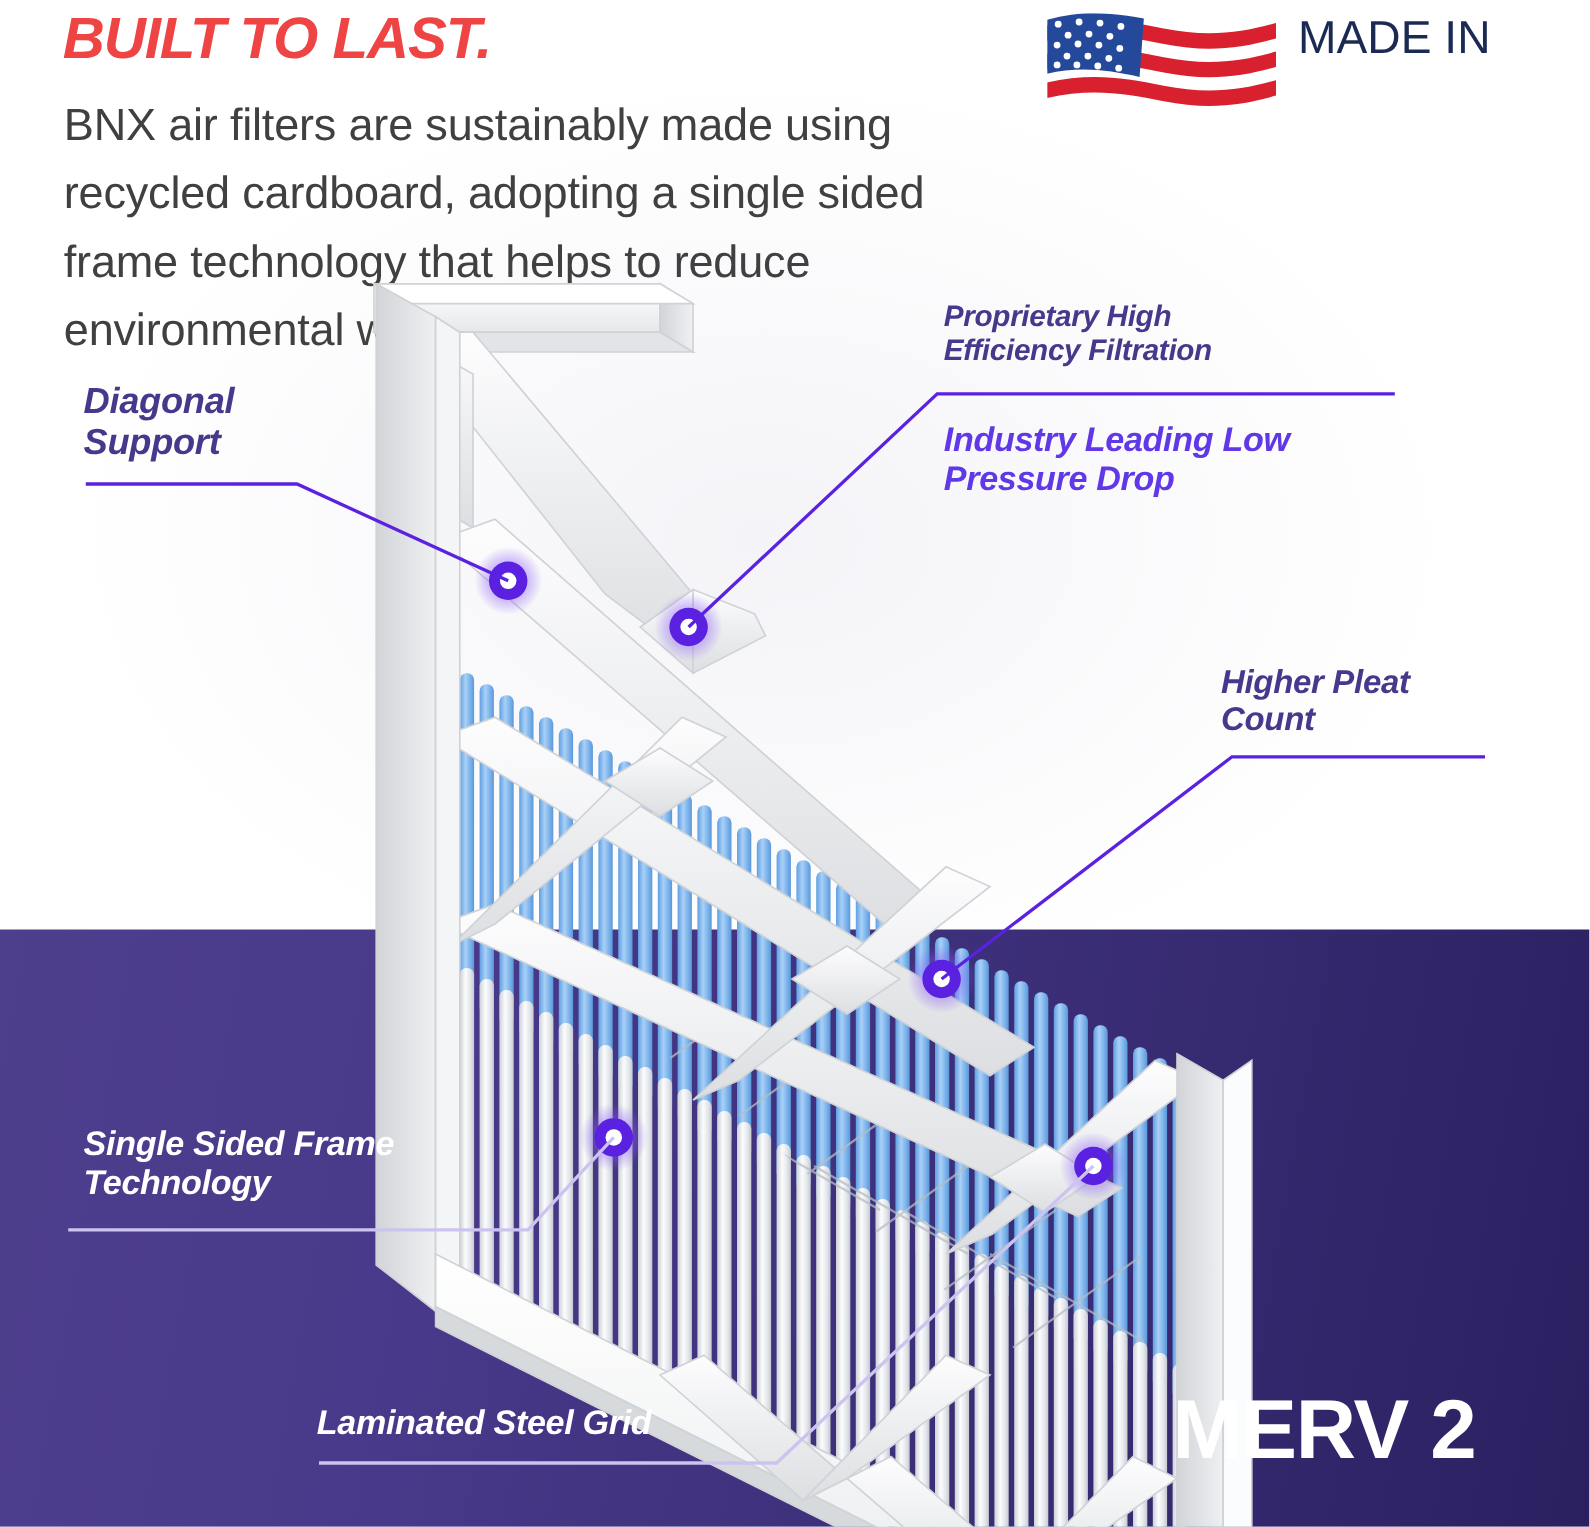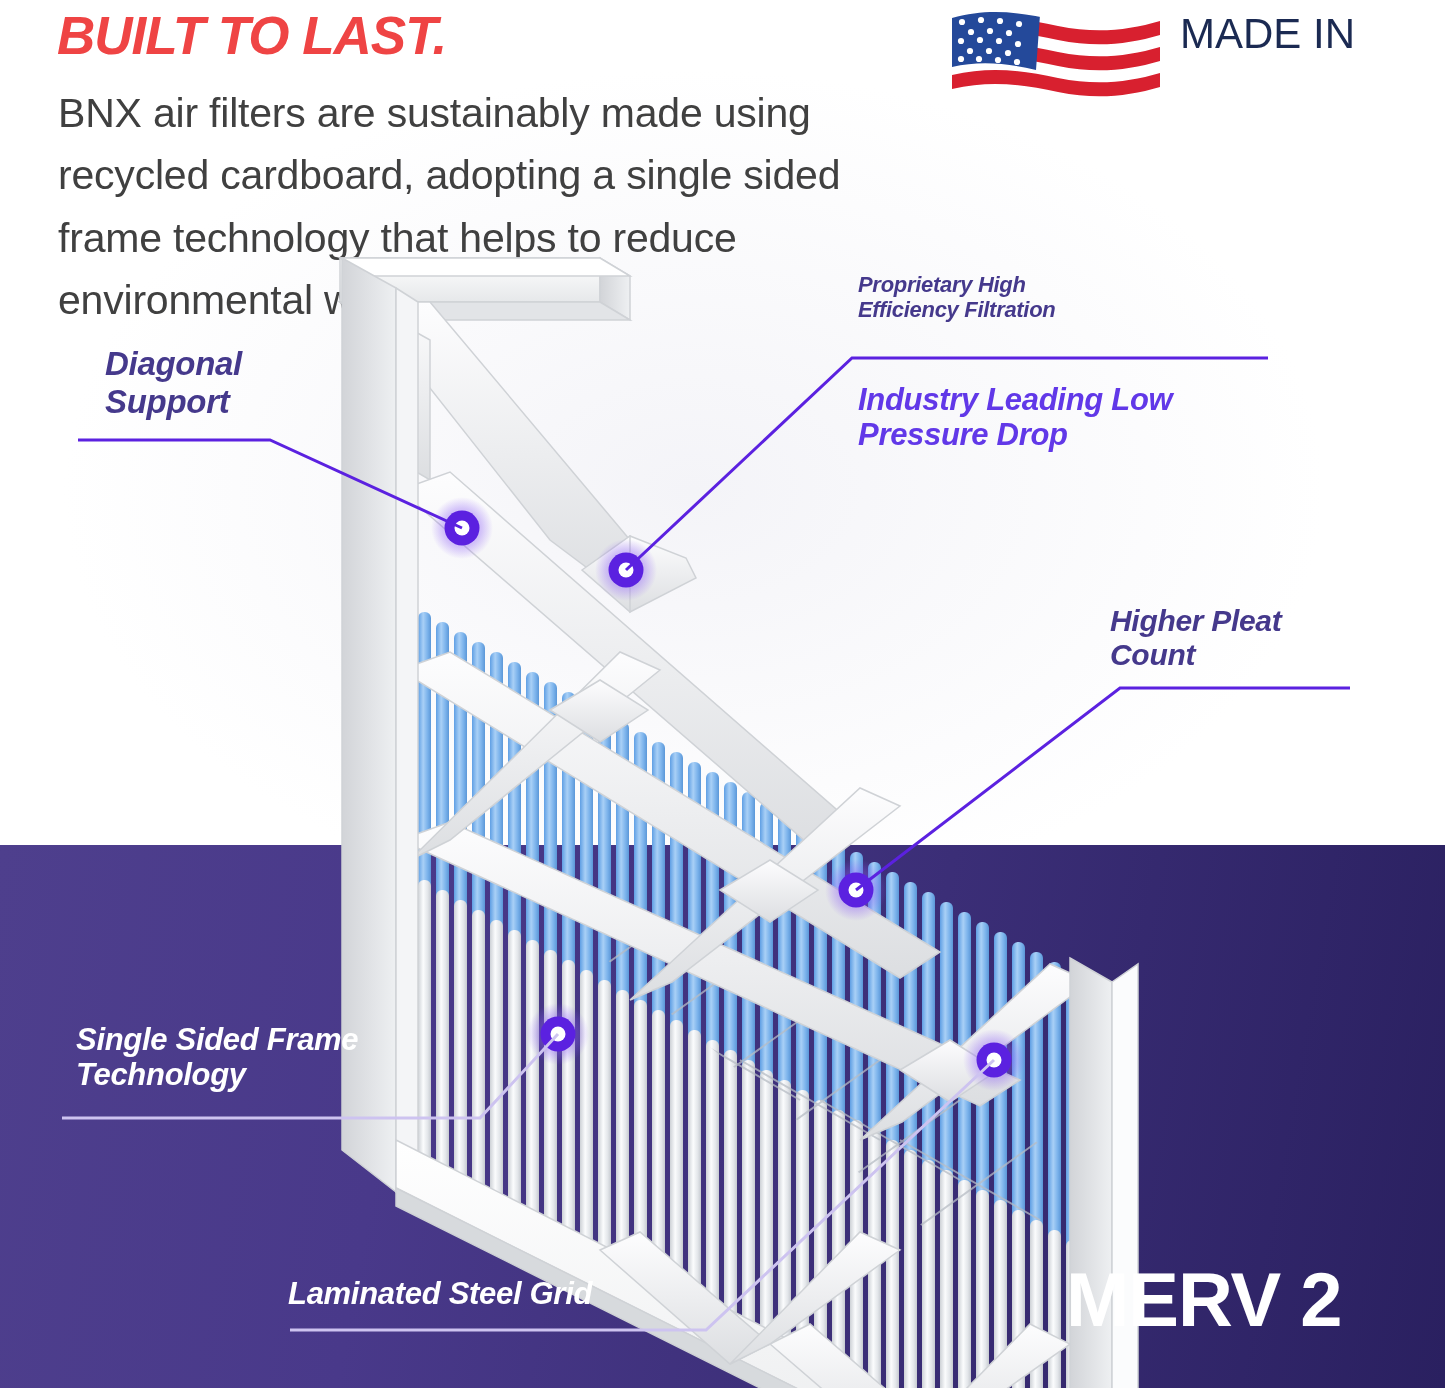--- a/index.html
+++ b/index.html
@@ -50,25 +50,25 @@
   
   .callout { position:absolute; }
   .callout .ctext {
     font-weight:bold; font-style:italic; line-height:1.14;
     letter-spacing:-0.3px; white-space:pre-line;
   }
   .c-dark   { color:#45398c; }
   .c-violet { color:#6138e8; }
   .c-white  { color:#ffffff; }
 
-  .co-diag   { left:76px;  top:345px;margin-left:29px;  }
+  .co-diag   { left:76px;  top:345px;  }
   .co-diag .ctext { font-size:33px; }
 
   .co-prop   { left:858px; top:272px; }
-  .co-prop .ctext { font-size:22px; }
+  .co-prop .ctext { font-size:27px; }
 
   .co-ild    { left:858px; top:382px; }
   .co-ild .ctext { font-size:31px; }
 
   .co-pleat  { left:1110px; top:604px; }
   .co-pleat .ctext { font-size:30px; }
 
   .co-ssf    { left:76px;  top:1022px; }
   .co-ssf .ctext { font-size:31px; }
 

